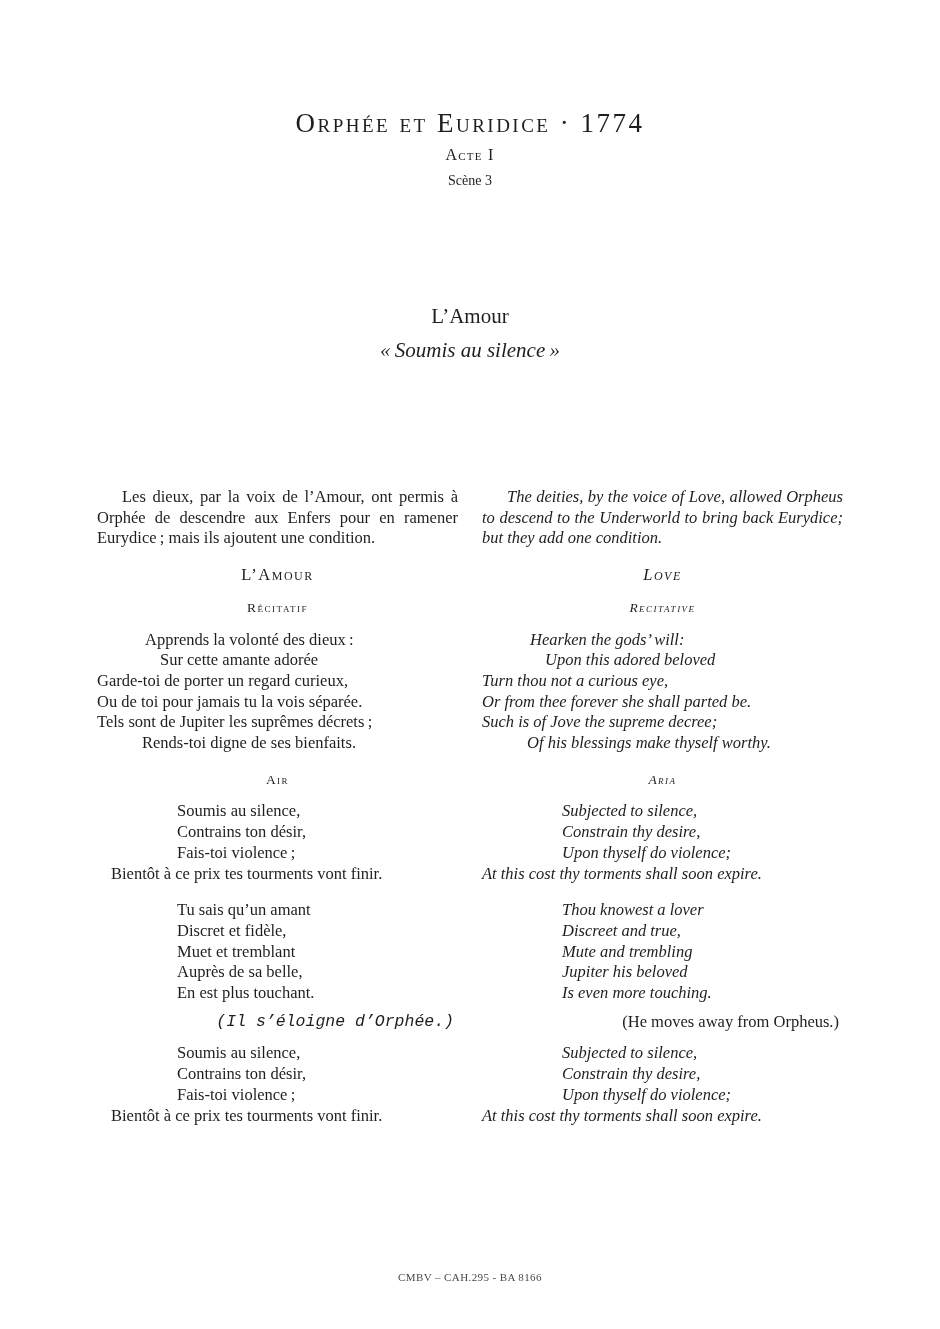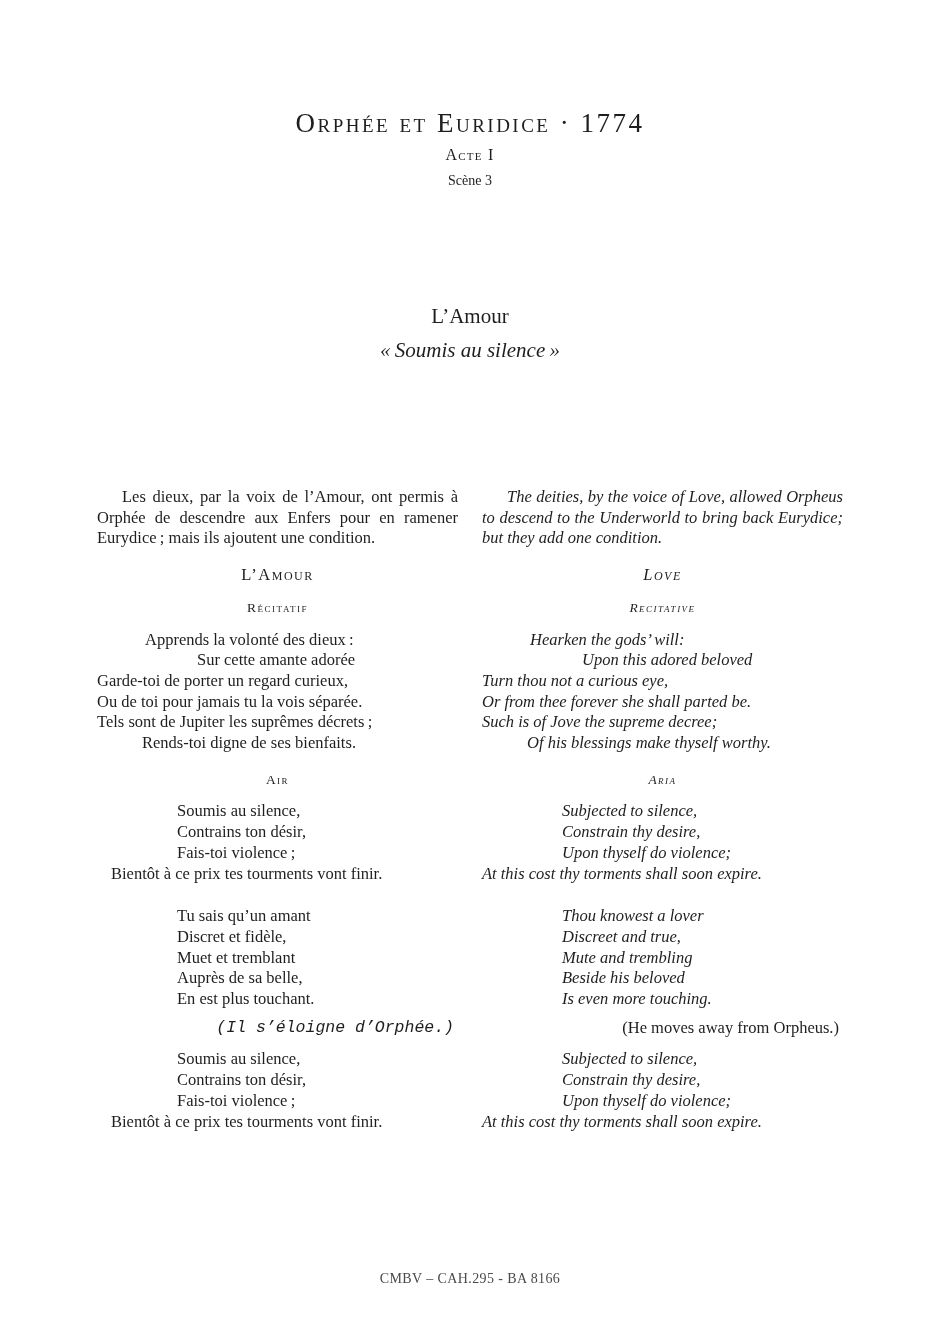--- a/index.html
+++ b/index.html
@@ -88,46 +88,46 @@
   }
   .section-label {
     text-align: center;
     font-variant: small-caps;
     letter-spacing: 1.5px;
     font-size: 13.5px;
     margin-top: 12px;
   }
 
   .verse { margin-top: 11px; }
-  .verse-gap { margin-top: 22px; }
+  .verse-gap { margin-top: 16px; }
   .vline { white-space: nowrap; }
 
   
   .ind-a { margin-left: 48px; }   
-  .ind-b { margin-left: 100px; }   
+  .ind-b { margin-left: 63px; }   
   .ind-c { margin-left: 45px; }   
   .ind-v { margin-left: 80px; }   
   .ind-l { margin-left: 14px; }   
 
   .stage-direction {
     text-align: right;
     padding-right: 4px;
     margin-top: 8px;
   }
   .col-fr .stage-direction { font-style: italic; font-family: Liberation Mono, monospace; }
   .col-en .stage-direction { font-style: normal; }
 
   
   .footer {
     position: absolute;
     top: 1271px;
     left: 0;
     width: 100%;
     text-align: center;
-    font-size: 14px;
+    font-size: 11px;
     letter-spacing: 0.4px;
     color: #4a4a4a;
   }
 </style>
 </head>
 <body>
 
 <div class="page">
 
   <div class="header-block">
@@ -206,21 +206,21 @@
         <div class="vline ind-v">Subjected to silence,</div>
         <div class="vline ind-v">Constrain thy desire,</div>
         <div class="vline ind-v">Upon thyself do violence;</div>
         <div class="vline">At this cost thy torments shall soon expire.</div>
       </div>
 
       <div class="verse verse-gap">
         <div class="vline ind-v">Thou knowest a lover</div>
         <div class="vline ind-v">Discreet and true,</div>
         <div class="vline ind-v">Mute and trembling</div>
-        <div class="vline ind-v">Beside his beloved</div>
+        <div class="vline ind-v">Jupiter his beloved</div>
         <div class="vline ind-v">Is even more touching.</div>
       </div>
 
       <div class="stage-direction">(He moves away from Orpheus.)</div>
 
       <div class="verse">
         <div class="vline ind-v">Subjected to silence,</div>
         <div class="vline ind-v">Constrain thy desire,</div>
         <div class="vline ind-v">Upon thyself do violence;</div>
         <div class="vline">At this cost thy torments shall soon expire.</div>

